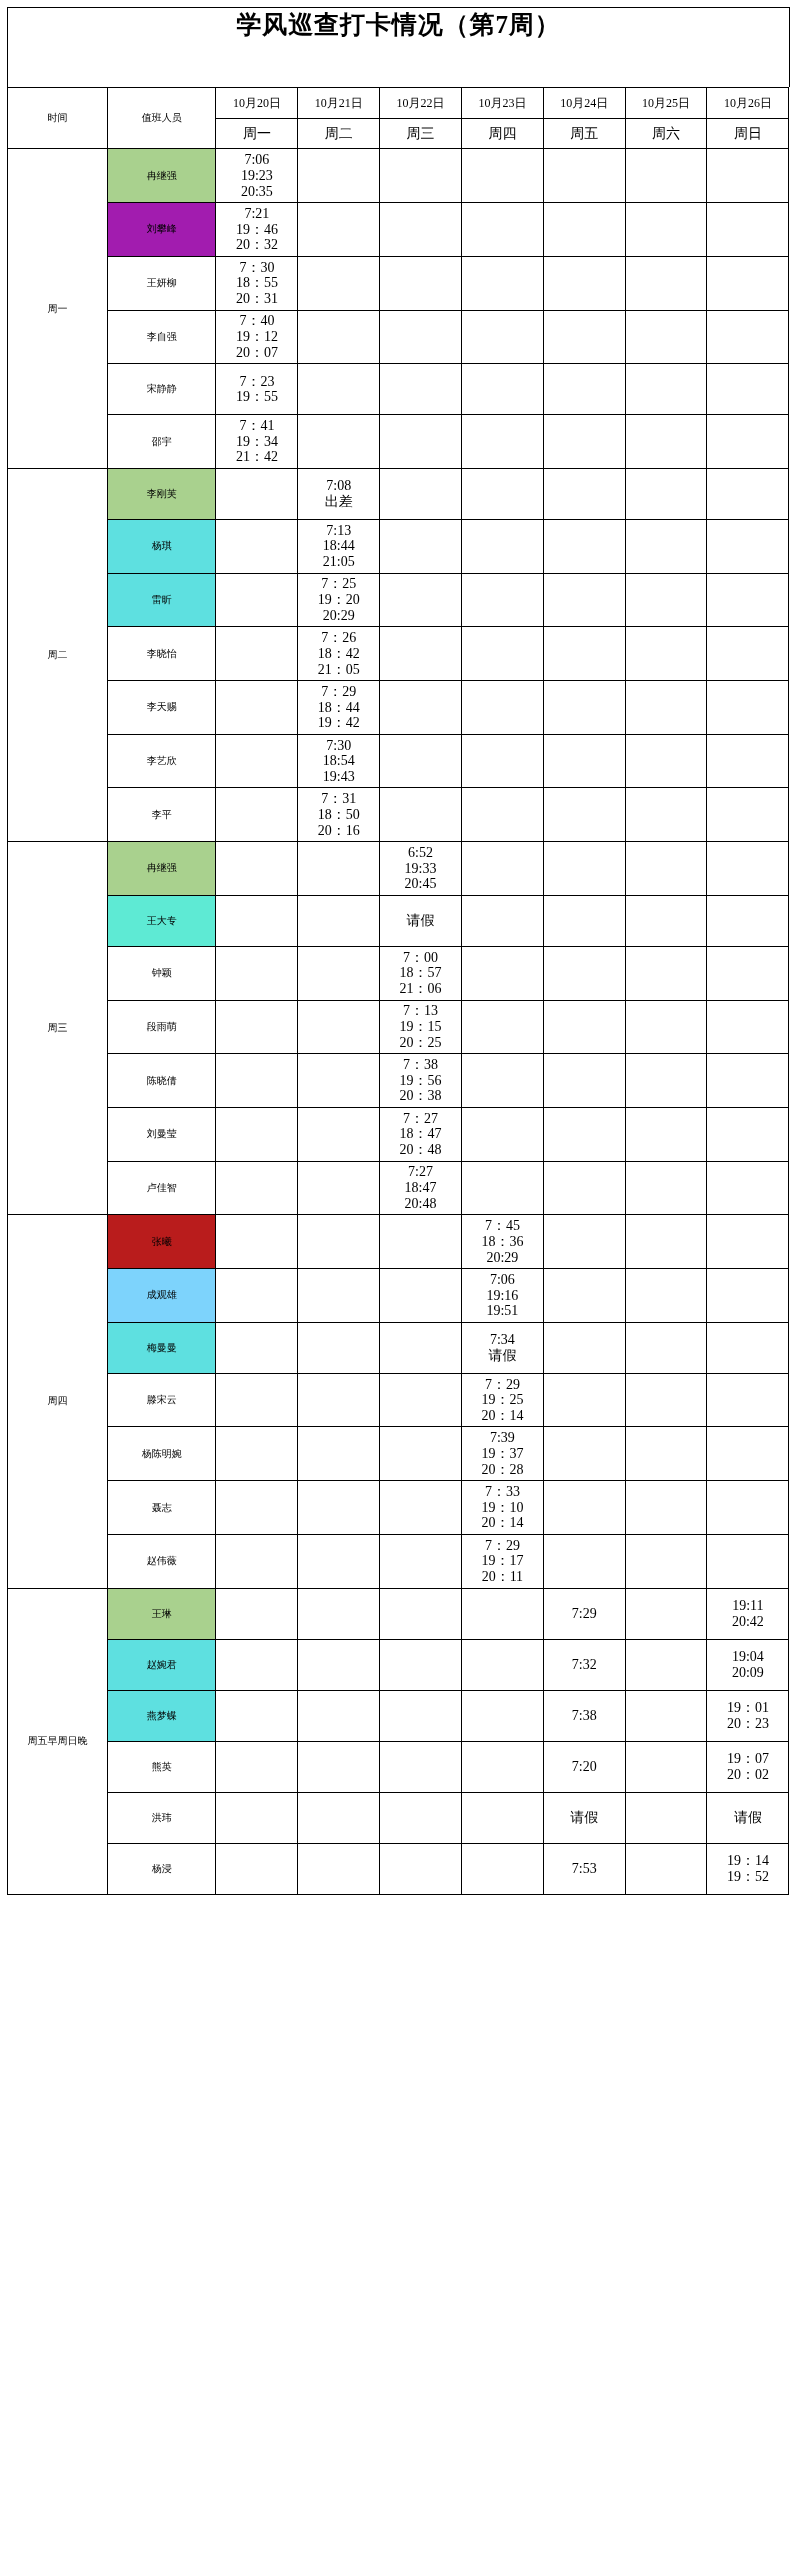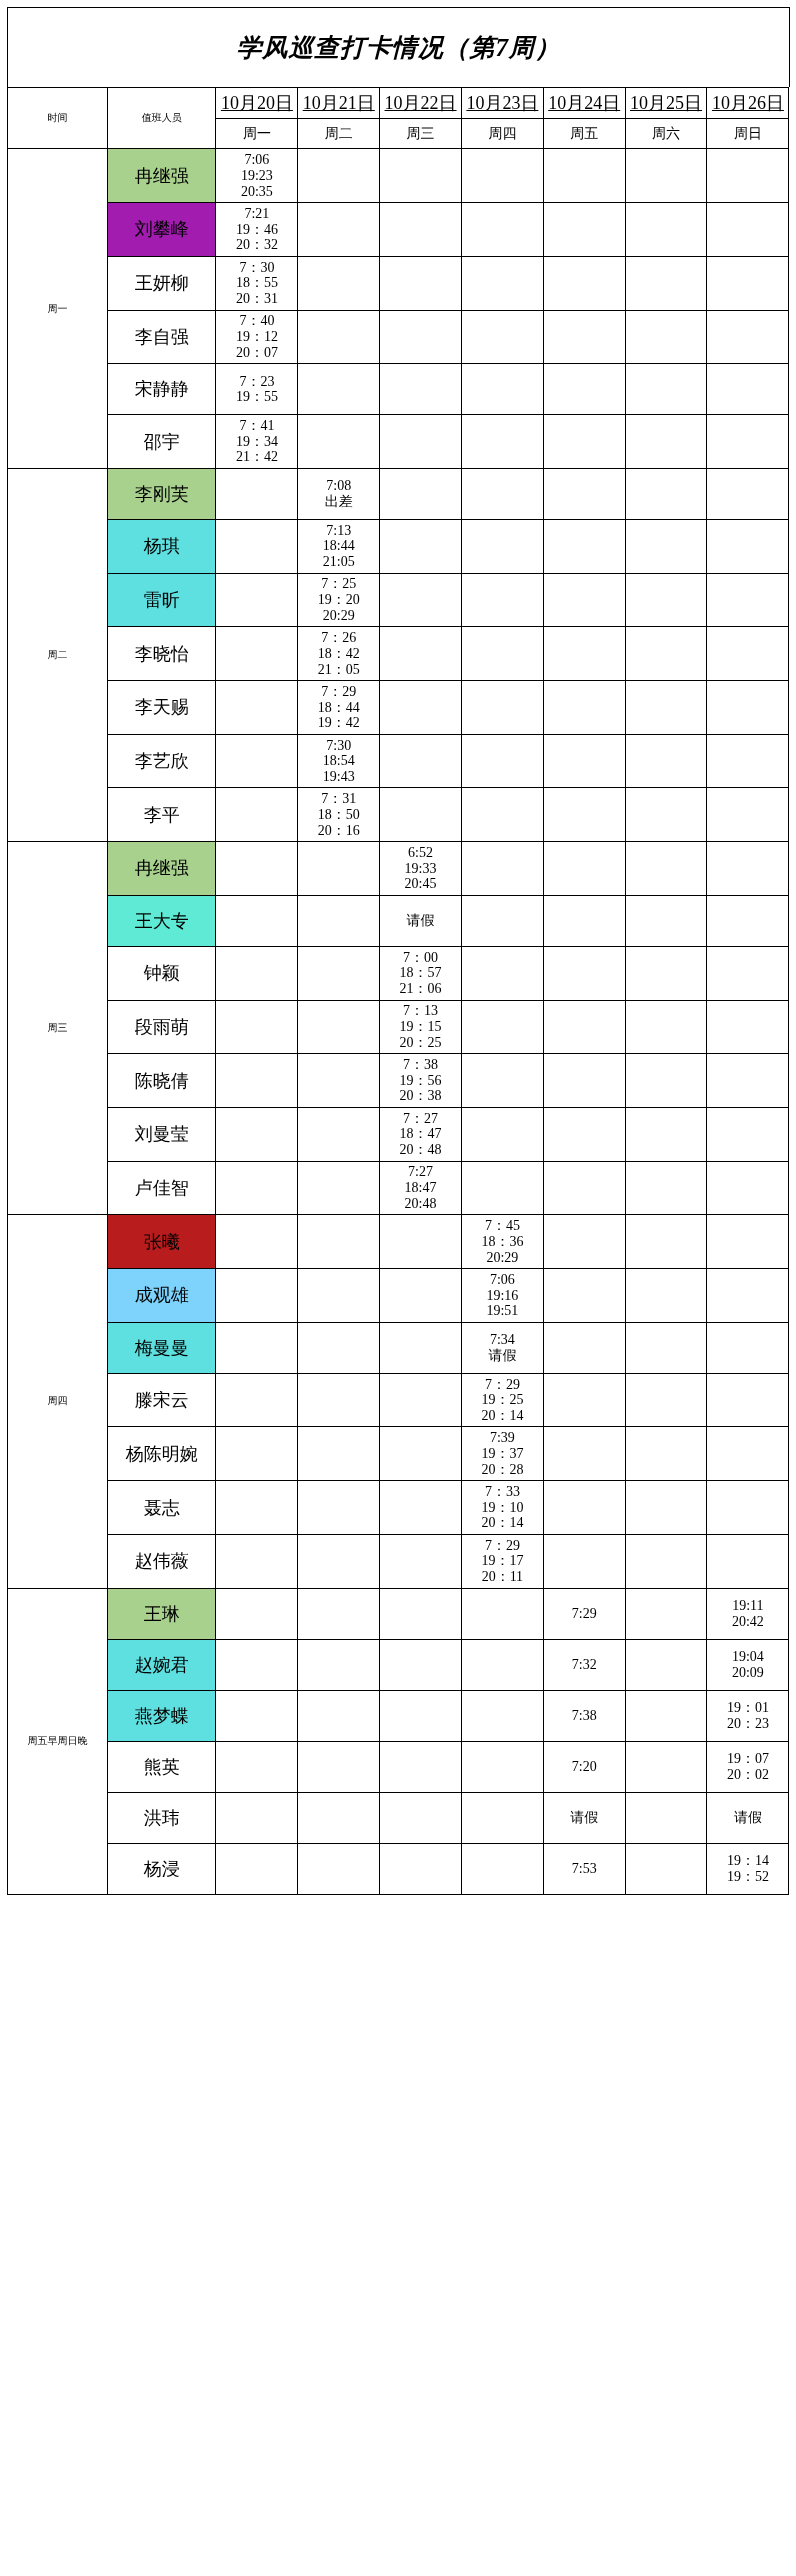--- a/index.html
+++ b/index.html
@@ -13,23 +13,21 @@
     width:797px;
     box-sizing:border-box;
     padding:0;
   }
   .title-wrap{
     border:0.9px solid #000;
     border-bottom:none;
     margin:7.4px 7.4px 0 7.4px;
     height:79px;
     display:flex;
-    align-items:center;
     justify-content:center;
-    font-style:italic;
   }
   .title{
     font-size:25px;
     font-weight:bold;
     letter-spacing:0.9px;
     font-family:"Liberation Serif", serif;
   }
   table{
     border-collapse:collapse;
     width:782px;
@@ -37,34 +35,34 @@
     table-layout:fixed;
   }
   td,th{
     border:0.9px solid #000;
     text-align:center;
     vertical-align:middle;
     font-size:14px;
     font-family:"Liberation Serif", serif;
     padding:0;
   }
-  .hdr-date{height:29.5px;font-size:18px;text-decoration:underline;}
+  .hdr-date{height:29.5px;font-size:12px;}
   .hdr-day{height:29.5px;font-size:14px;}
   .col-time{width:85px;}
   .col-name{width:93px;}
   .col-day{width:70px;}
   .time-cell{
     font-size:14px;
     line-height:15.7px;
     padding:2.8px 0;
     white-space:pre-line;
   }
   .name-cell{
     height:50px;
-    font-size:18px;
+    font-size:10px;
   }
   .grp-cell{
     font-size:10px;
   }
 </style>
 </head>
 <body>
 
 <div class="page">
 

